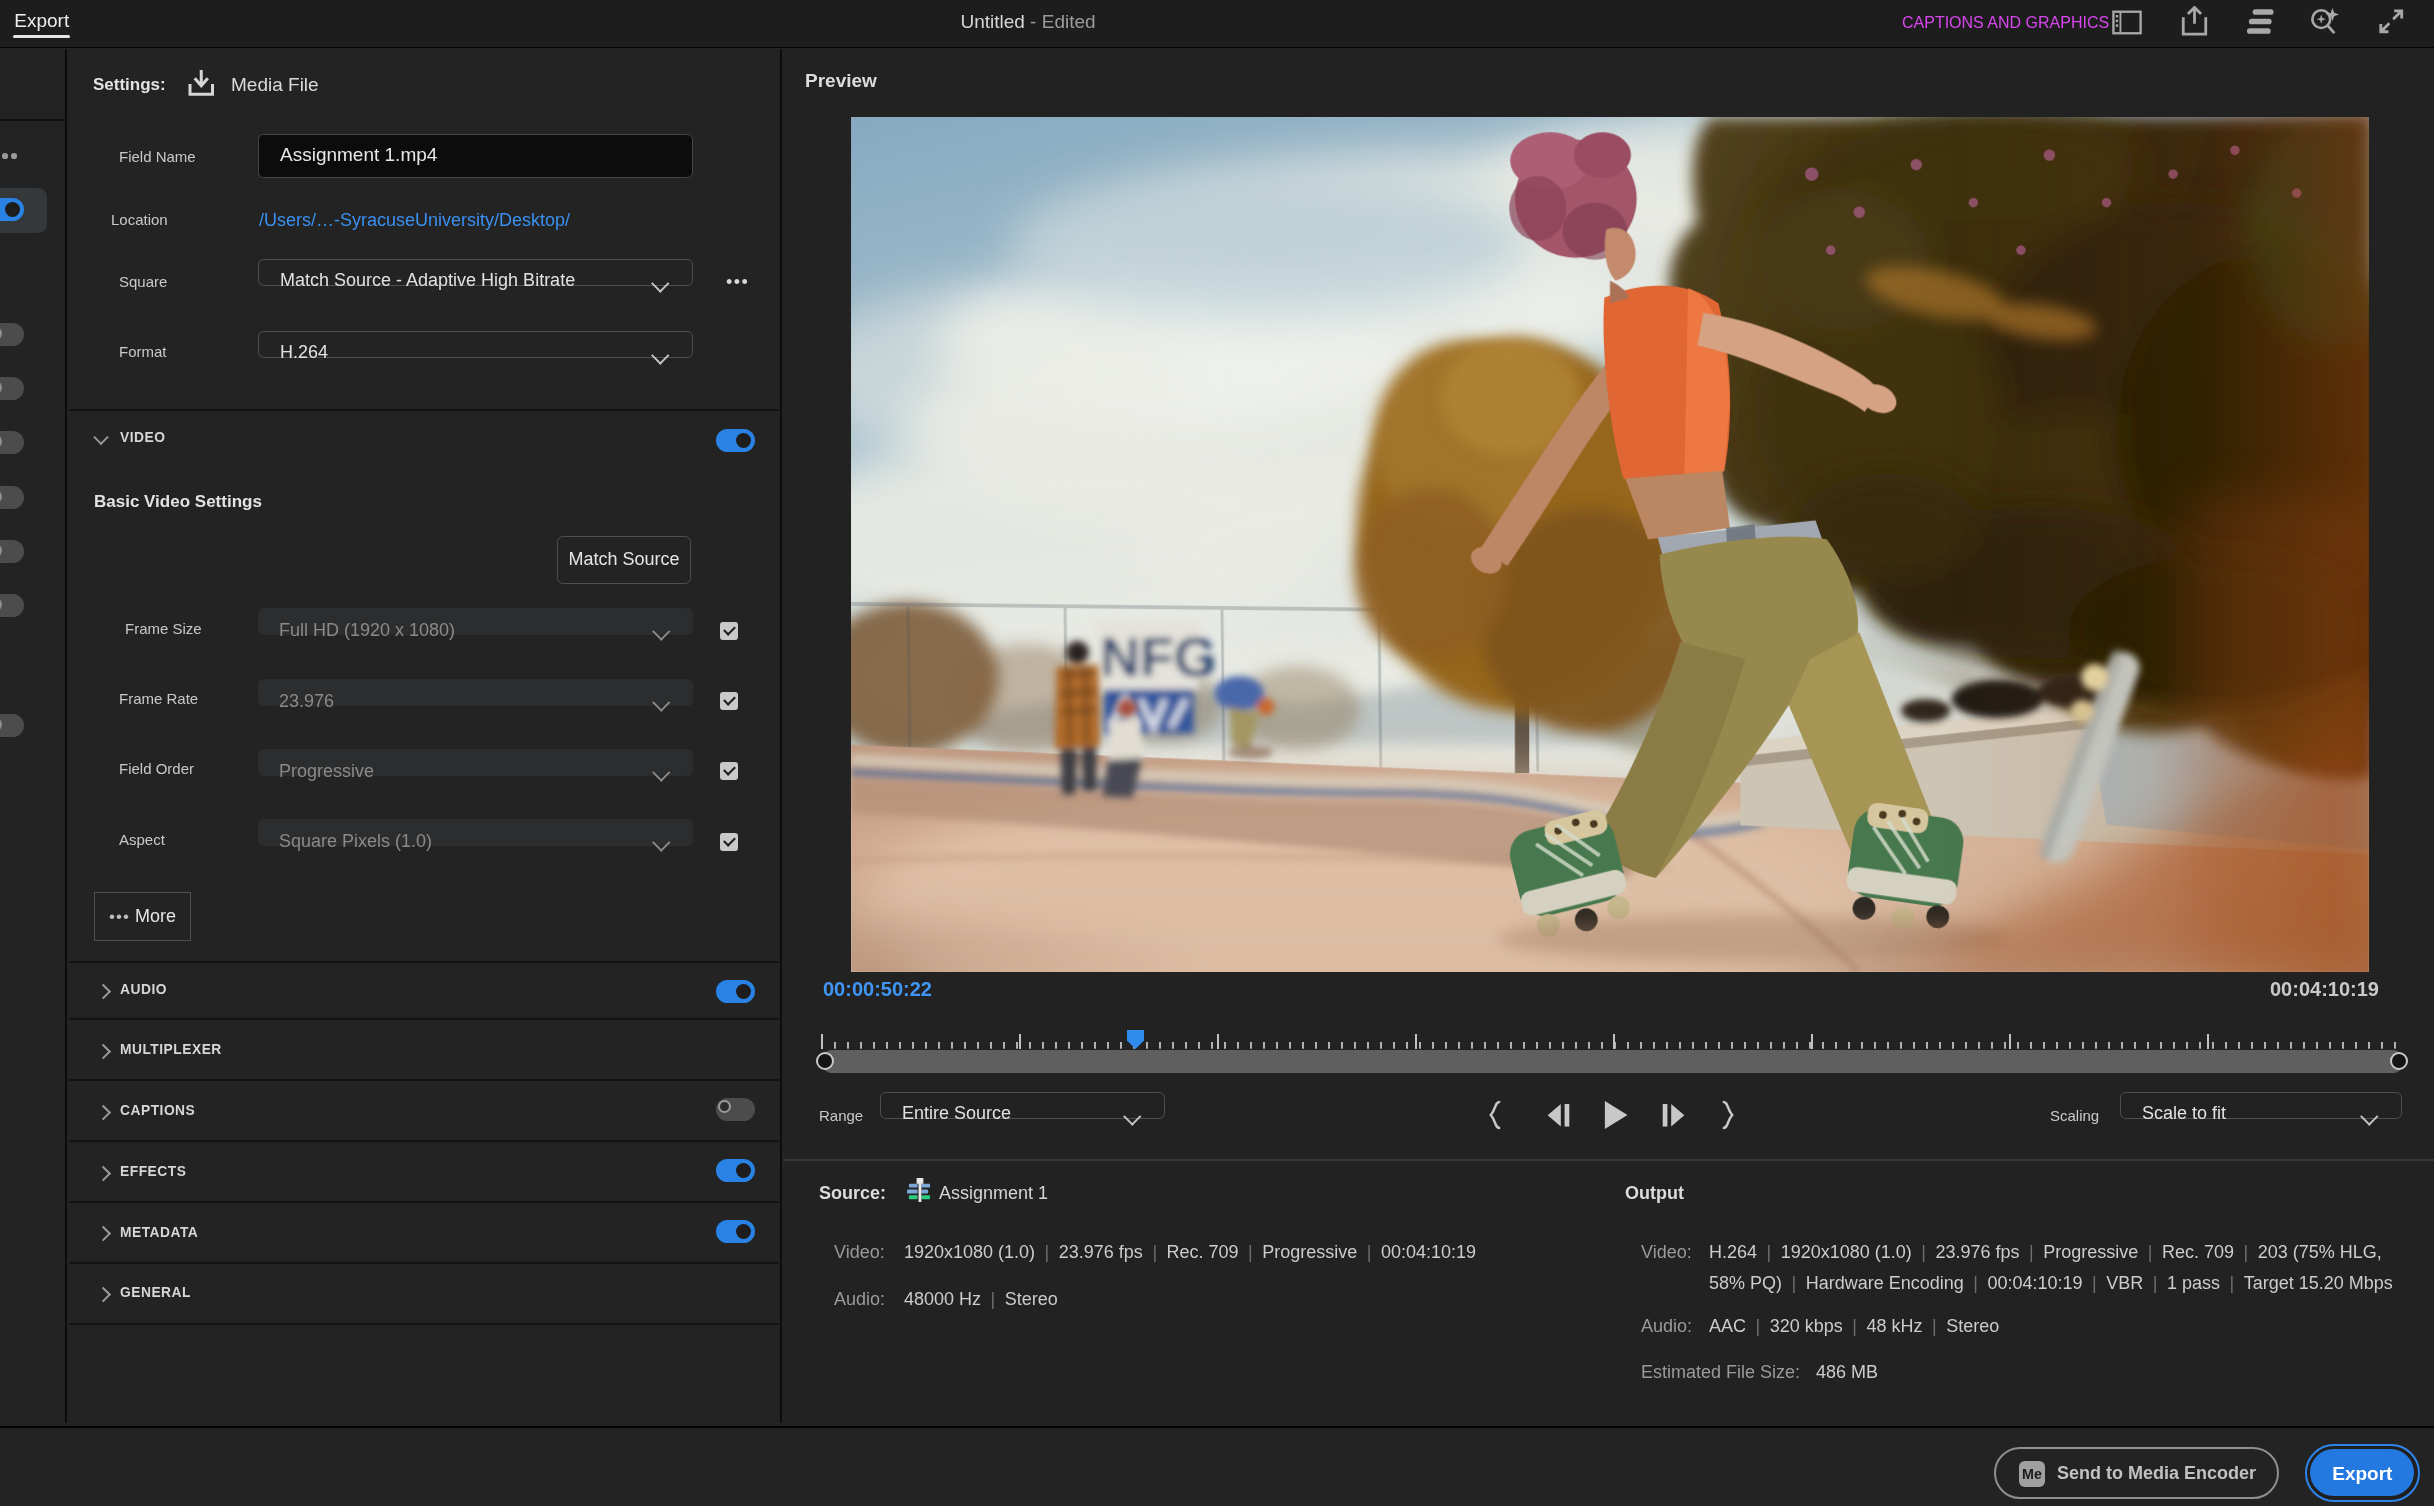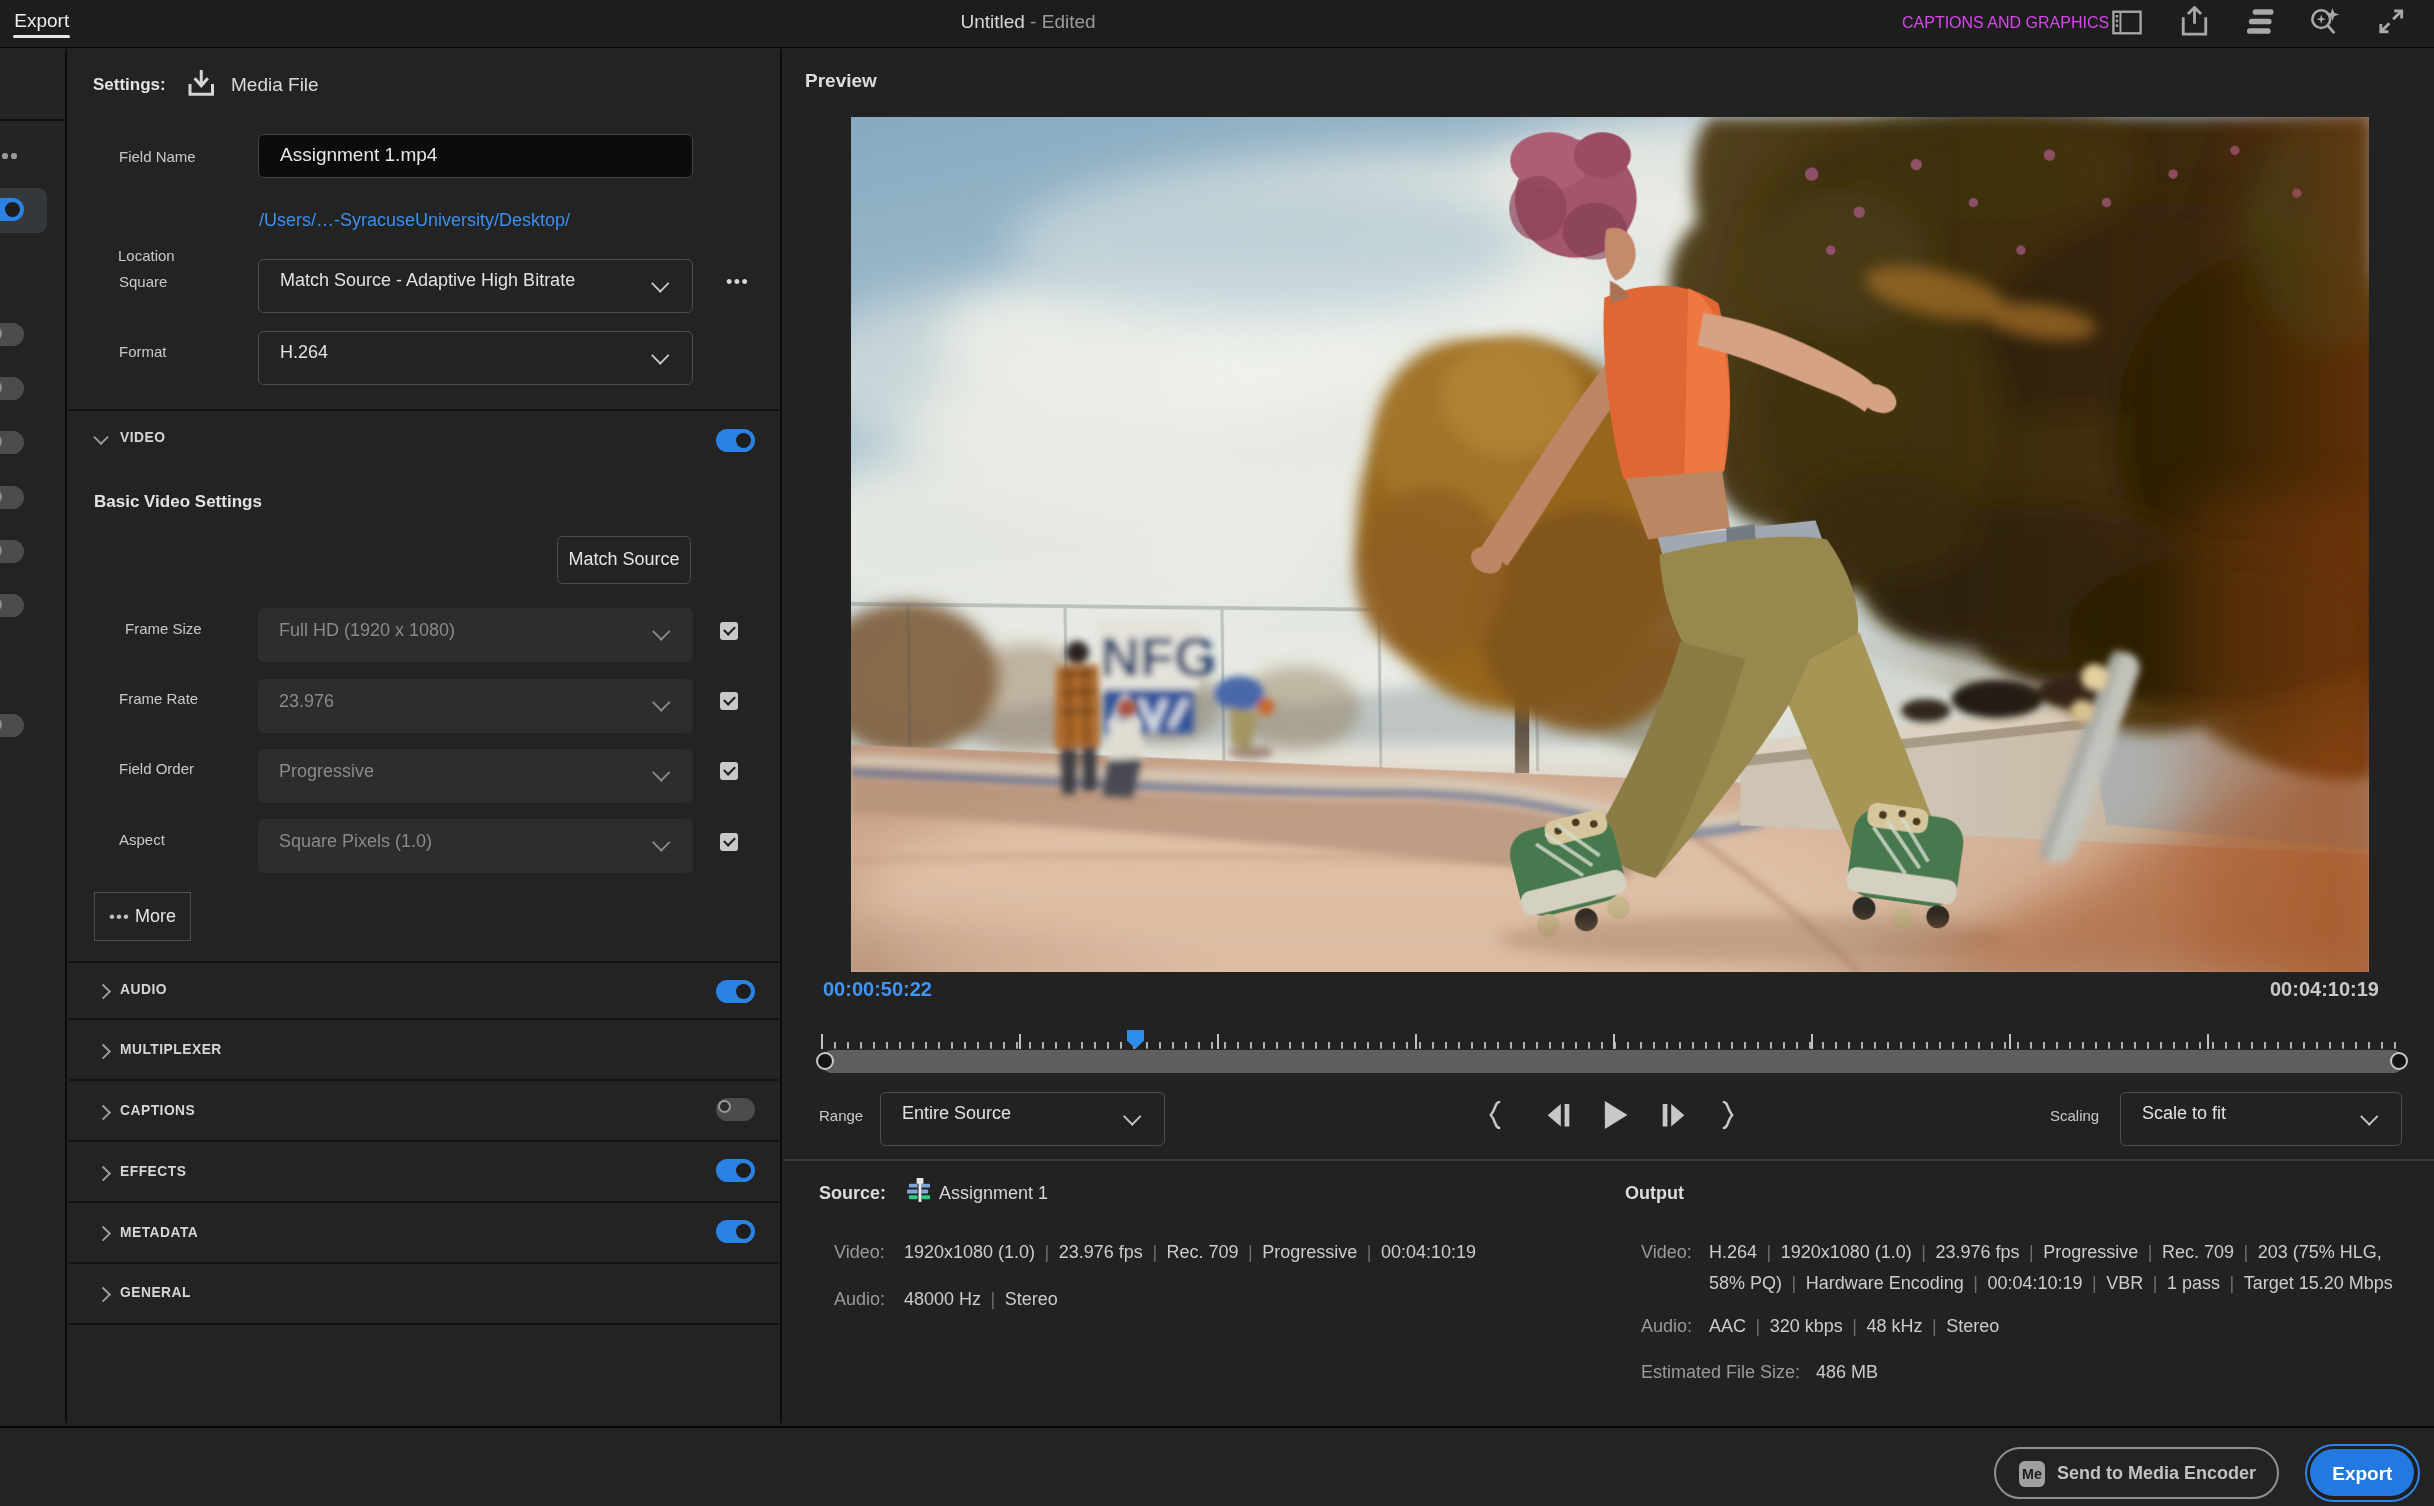--- a/index.html
+++ b/index.html
@@ -25,21 +25,21 @@
   .railtog { position:absolute; width:40px; height:23px; border-radius:11.4px; background:#4c4c4c; }
   .railtog::after { content:""; position:absolute; left:2.9px; top:2.9px; width:11.4px; height:11.4px; border-radius:50%; background:#2c2c2c; border:2.9px solid #8e8e8e; }
   .railtog.on { background:#2a82e4; }
   .railtog.on::after { left:auto; right:3.8px; top:3.8px; width:15px; height:15px; background:#1d1d1d; border:none; }
 
   
   #settings { left:69px; top:49px; width:713px; height:1374px; background:#232323; border-right:2.9px solid #0c0c0c; }
   .label { position:absolute; font-size:15px; color:#c9c9c9; }
   #fname { left:189px; top:85px; width:435px; height:44px; background:#0c0c0c; border:1.9px solid #454545; border-radius:5.7px;
            color:#e8e8e8; font-size:19px; line-height:40px; padding-left:21px; }
-  .drop { position:absolute; left:189px; width:435px; height:54px; border:1.9px solid #4f4f4f; border-radius:5.7px;
+  .drop { position:absolute; left:189px; width:435px; height:27px; border:1.9px solid #4f4f4f; border-radius:5.7px;
           color:#e2e2e2; font-size:18px; line-height:41px; padding-left:21px; }
   .drop.disabled { background:#2c2d2e; border:none; color:#8a8a8a; line-height:45px; }
   .chev { position:absolute; width:15px; height:15px; }
   .chev::before { content:""; position:absolute; left:0; top:2.9px; width:10.5px; height:10.5px;
       border-right:2.4px solid #c6c6c6; border-bottom:2.4px solid #c6c6c6; transform:rotate(45deg); }
   .chev.dim::before { border-color:#8a8a8a; }
   .cbx { position:absolute; left:651px; width:18px; height:18px; background:#c9c9c9; border-radius:2.9px; }
   .cbx::before { content:""; position:absolute; left:3.8px; top:3.8px; width:8.6px; height:4.8px;
       border-left:2.9px solid #1d1d1d; border-bottom:2.9px solid #1d1d1d; transform:rotate(-45deg); }
   .toggle { position:absolute; width:39px; height:23px; border-radius:11.4px; background:#2a82e4; }
@@ -137,21 +137,21 @@
     <div class="label" style="left:24px; top:26px; font-size:17px; font-weight:bold; color:#e3e3e3;">Settings:</div>
     <svg class="abs" style="left:118px; top:19px;" width="28.5" height="30" viewBox="0 0 30 32">
       <path d="M15 2 V17 M8 11 L15 19 L22 11" stroke="#d6d6d6" stroke-width="3.2" fill="none"></path>
       <path d="M3 17 V28 H27 V17" stroke="#d6d6d6" stroke-width="3.2" fill="none"></path>
     </svg>
     <div class="label" style="left:162px; top:25px; font-size:19px; color:#dadada;">Media File</div>
 
     <div class="label" style="left:50px; top:99px;">Field Name</div>
     <div class="abs" id="fname">Assignment 1.mp4</div>
 
-    <div class="label" style="left:49px; top:162px;margin-top:36px;">Location</div>
+    <div class="label" style="left:42px; top:162px;">Location</div>
     <div class="abs" style="left:190px; top:161px; font-size:18px; color:#3a90f0;">/Users/…-SyracuseUniversity/Desktop/</div>
 
     <div class="label" style="left:50px; top:224px;">Square</div>
     <div class="drop" style="top:210px;">Match Source - Adaptive High Bitrate<span class="chev" style="right:23px; top:14.3px;"></span></div>
     <div class="abs" style="left:657px; top:223px; color:#d8d8d8; font-size:18px; letter-spacing:1.4px;">•••</div>
 
     <div class="label" style="left:50px; top:294px;">Format</div>
     <div class="drop" style="top:282px;">H.264<span class="chev" style="right:23px; top:14.3px;"></span></div>
 
     <div class="secline" style="top:360px;"></div>

